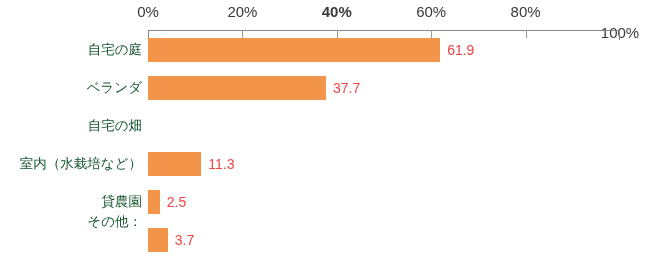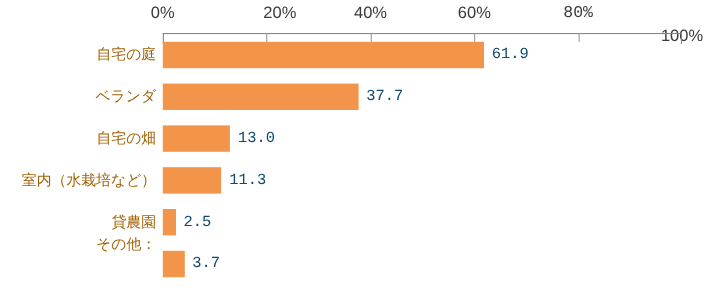--- a/index.html
+++ b/index.html
@@ -88,57 +88,57 @@
     left: 0;
     top: 0;
     height: 24px;
     background: #f2954a;
   }
   .bar-value {
     position: absolute;
     top: 3px;
     font-size: 14px;
     line-height: 18px;
-    color: #0c4a6e;
+    color: #ef4444;
     white-space: nowrap;
-    font-family: Liberation Mono, monospace;
+    font-family: Liberation Sans, sans-serif;
   }
 
   
   .cat-layer {
     position: absolute;
     left: 0;
     top: 30px;
     width: 142px;
     height: 228px;
   }
   .cat-label {
     position: absolute;
     right: 0;
     width: 142px;
     text-align: right;
     font-size: 13.5px;
     line-height: 24px;
     height: 24px;
-    color: #a16207;
+    color: #14532d;
     white-space: nowrap;
     font-family: "Liberation Sans", "DejaVu Sans", sans-serif;
   }
 </style>
 </head>
 <body>
 
 <div id="chart-root">
 
   <div class="axis-labels">
       <span class="tick-label" style="left: 148px;">0%</span>
-      <span class="tick-label" style="left: 242.4px; margin-left: 12px;">20%</span>
-      <span class="tick-label" style="left: 336.8px;">40%</span>
+      <span class="tick-label" style="left: 242.4px;">20%</span>
+      <span class="tick-label" style="left: 336.8px; font-weight: bold;">40%</span>
       <span class="tick-label" style="left: 431.2px;">60%</span>
-      <span class="tick-label" style="left: 525.6px; font-family: Liberation Mono, monospace;">80%</span>
+      <span class="tick-label" style="left: 525.6px;">80%</span>
       <span class="tick-label" style="left: 620px; margin-top: 21px;">100%</span>
     </div>
 
   <div class="plot-area">
     <div class="axis-line"></div>
     <div class="ticks-layer">
         <div class="tick-mark edge" style="left: 0px;"></div>
         <div class="tick-mark" style="left: 94.4px;"></div>
         <div class="tick-mark" style="left: 188.8px;"></div>
         <div class="tick-mark" style="left: 283.2px;"></div>
@@ -146,24 +146,20 @@
         <div class="tick-mark edge" style="left: 471px;"></div>
       </div>
     <div class="bars-layer">
         <div class="bar-row" style="top: 8px;">
           <div class="bar" style="width: 292.168px; height: 24px; background: rgb(242, 149, 74);"></div>
           <span class="bar-value" style="left: 299.168px;">61.9</span>
         </div>
         <div class="bar-row" style="top: 46px;">
           <div class="bar" style="width: 177.944px; height: 24px; background: rgb(242, 149, 74);"></div>
           <span class="bar-value" style="left: 184.944px;">37.7</span>
-        </div>
-        <div class="bar-row" style="top: 84px;">
-          <div class="bar" style="width: 61.36px; height: 24px; background: rgb(242, 149, 74);"></div>
-          <span class="bar-value" style="left: 68.36px;">13.0</span>
         </div>
         <div class="bar-row" style="top: 122px;">
           <div class="bar" style="width: 53.336px; height: 24px; background: rgb(242, 149, 74);"></div>
           <span class="bar-value" style="left: 60.336px;">11.3</span>
         </div>
         <div class="bar-row" style="top: 160px;">
           <div class="bar" style="width: 11.8px; height: 24px; background: rgb(242, 149, 74);"></div>
           <span class="bar-value" style="left: 18.8px;">2.5</span>
         </div>
         <div class="bar-row" style="top: 198px;">

